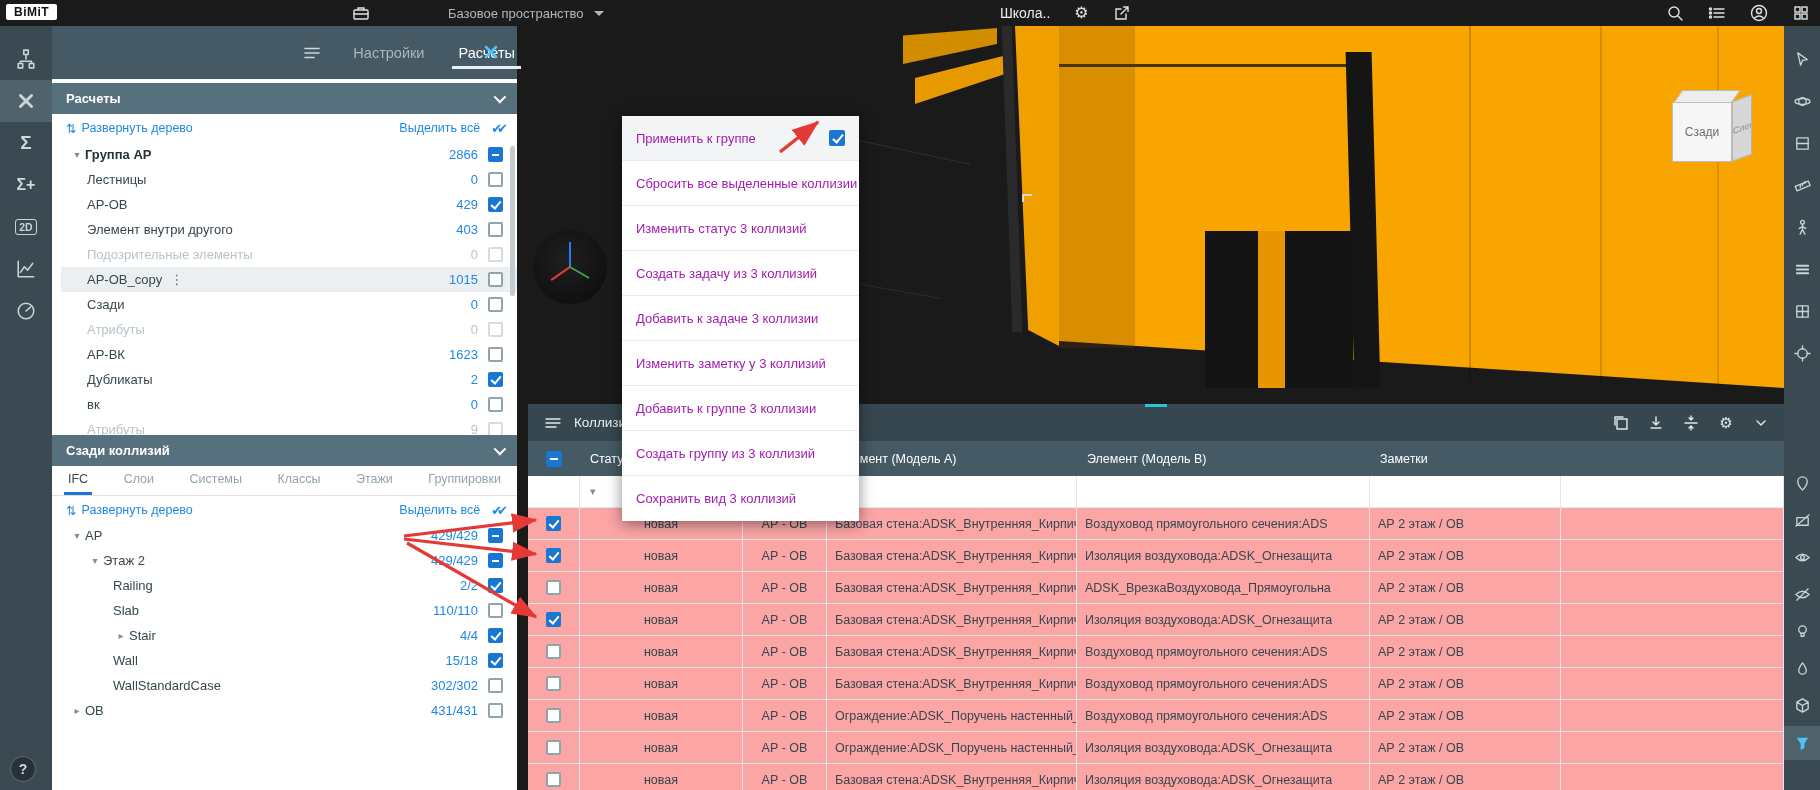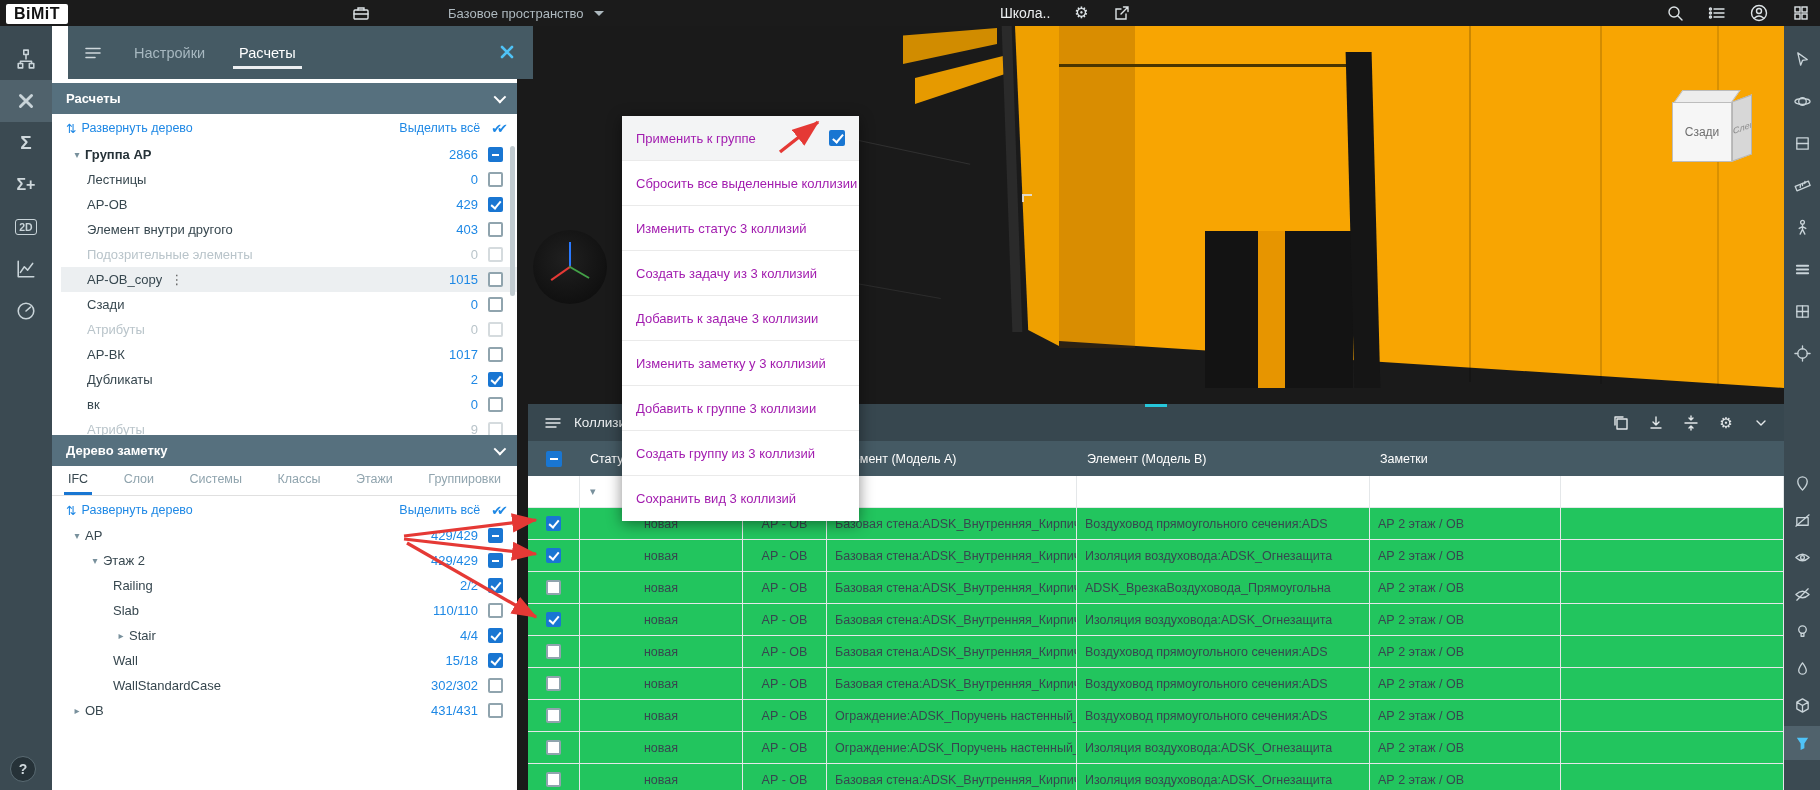--- a/index.html
+++ b/index.html
@@ -4,21 +4,21 @@
 <style>
   * { margin:0; padding:0; box-sizing:border-box; }
   html,body { width:1820px; height:790px; overflow:hidden; background:#141414;
     font-family:"Liberation Sans", sans-serif; }
   .app { position:relative; width:1820px; height:790px; }
 
   
   .topbar { position:absolute; left:0; top:0; width:1820px; height:26px; background:#1B1B1B;
     display:flex; align-items:center; z-index:60; }
   .logo { position:absolute; left:6px; top:4px; background:#fff; color:#111; font-weight:bold;
-    font-size:16px; padding:1px 8px; border-radius:2px; letter-spacing:.5px; }
+    font-size:12px; padding:1px 8px; border-radius:2px; letter-spacing:.5px; }
   .tb-icon { position:absolute; top:4px; width:18px; height:18px; }
   .tb-icon svg { stroke:#DDE3E6; fill:none; stroke-width:1.4; stroke-linecap:round; }
   .ws { position:absolute; left:448px; top:0; height:26px; display:flex; align-items:center;
     gap:10px; color:#AEB9BF; font-size:13px; cursor:pointer; }
   .ws-caret { width:0; height:0; border-left:5px solid transparent; border-right:5px solid transparent;
     border-top:5px solid #AEB9BF; }
   .proj { position:absolute; left:1000px; top:0; height:26px; display:flex; align-items:center; gap:24px; }
   .proj-title { color:#ECEFF1; font-size:14px; }
   .gear-glyph { color:#DDE3E6; font-size:16px; line-height:16px; }
   .tb-right { position:absolute; right:10px; top:4px; display:flex; gap:24px; }
@@ -59,22 +59,22 @@
   .ax { position:absolute; left:36px; top:36px; transform-origin:1px 1px; }
   .ax-z { width:2px; height:26px; background:#2979FF; transform:rotate(180deg); }
   .ax-x { width:2px; height:24px; background:#E53935; transform:rotate(55deg); }
   .ax-y { width:2px; height:23px; background:#43A047; transform:rotate(-60deg); }
   .corner-mark { position:absolute; left:505px; top:168px; width:10px; height:8px;
     border-left:2px solid #E0E0E0; border-top:2px solid #E0E0E0; opacity:.9; }
 
   
   .left-panel { position:absolute; left:52px; top:26px; width:465px; height:764px; background:#fff;
     z-index:20; }
-  .lp-header { position:absolute; left:16px; top:0; width:100%; height:53px; background:#455A64;
-    display:flex; align-items:center; }
+  .lp-header { position:absolute; left:0; top:0; width:100%; height:53px; background:#455A64;
+    display:flex; align-items:center;justify-content:flex-end; }
   .lp-burger { margin-left:16px; width:18px; height:18px; }
   .lp-burger svg { stroke:#CFD8DC; stroke-width:1.6; fill:none; stroke-linecap:round; }
   .ptab { position:relative; margin-left:30px; font-size:14.5px; color:#A7B8C0; cursor:pointer;
     padding:15px 2px; }
   .ptab.active { color:#fff; }
   .ptab.active::after { content:""; position:absolute; left:-4px; right:-4px; bottom:7px; height:3px;
     background:#ECEFF1; }
   .lp-clash { position:absolute; right:16px; top:16px; width:20px; height:20px; }
   .lp-clash svg { stroke:#4FC3F7; stroke-width:2.6; fill:none; stroke-linecap:round; }
   .sec-bar { position:absolute; left:0; width:100%; height:31px; background:#56707E; color:#fff;
@@ -134,21 +134,21 @@
   .thead, .frow, .drow { display:grid; grid-template-columns:52px 163px 84px 250px 293px 191px 1fr; }
   .thead { height:35px; background:#455A64; color:#fff; font-size:12.5px; }
   .hc { display:flex; align-items:center; padding:0 10px; white-space:nowrap; overflow:hidden;
     cursor:pointer; }
   .hc0 { justify-content:center; padding:0; }
   .sort-arrow { margin-left:6px; font-size:13px; }
   .frow { height:32px; background:#fff; }
   .fc { border-right:1px solid #E4E7E9; border-bottom:1px solid #E4E7E9; display:flex;
     align-items:center; padding:0 10px; }
   .filter-caret { color:#78909C; font-size:11px; cursor:pointer; }
-  .drow { height:32px; background:#22c55e; }
+  .drow { height:32px; background:#fca5a5; }
   .dc { border-right:1px solid #E4E7E9; border-bottom:1px solid #E4E7E9; font-size:12.5px;
     color:#37474F; display:flex; align-items:center; padding:0 8px; white-space:nowrap; overflow:hidden; }
   .dc.cen { justify-content:center; }
   .dc.c0 { justify-content:center; padding:0; }
 
   
   .ctx-menu { position:absolute; left:622px; top:116px; width:237px; background:#fff; z-index:40;
     box-shadow:0 3px 14px rgba(0,0,0,.45); }
   .ctx-item { height:45px; display:flex; align-items:center; justify-content:space-between;
     padding:0 14px; font-size:13px; color:#a21caf; border-bottom:1px solid #EAEAEA; cursor:pointer;
@@ -426,21 +426,21 @@
         <span class="tval">0</span>
         <span class="cb cb-unchecked"></span>
       </div>
       <div class="trow lv1 rs-muted">
         <span class="tlabel">Атрибуты</span>
         <span class="tval">0</span>
         <span class="cb cb-unchecked"></span>
       </div>
       <div class="trow lv1 rs-normal">
         <span class="tlabel">АР-ВК</span>
-        <span class="tval">1017</span>
+        <span class="tval">1623</span>
         <span class="cb cb-unchecked"></span>
       </div>
       <div class="trow lv1 rs-normal">
         <span class="tlabel">Дубликаты</span>
         <span class="tval">2</span>
         <span class="cb cb-checked"></span>
       </div>
       <div class="trow lv1 rs-normal">
         <span class="tlabel">вк</span>
         <span class="tval">0</span>
@@ -448,21 +448,21 @@
       </div>
       <div class="trow lv1 rs-muted">
         <span class="tlabel">Атрибуты</span>
         <span class="tval">9</span>
         <span class="cb cb-unchecked"></span>
       </div>
       <div class="scroll-thumb" style="top:4px;height:150px"></div>
     </div>
 
     <div class="sec-bar" style="top:409px">
-      <span>Дерево заметку</span>
+      <span>Сзади коллизий</span>
       <span class="sec-chev"></span>
     </div>
 
     <div class="sub-tabs" style="top:440px">
       <span class="stab active">IFC</span>
       <span class="stab">Слои</span>
       <span class="stab">Системы</span>
       <span class="stab">Классы</span>
       <span class="stab">Этажи</span>
       <span class="stab">Группировки</span>

